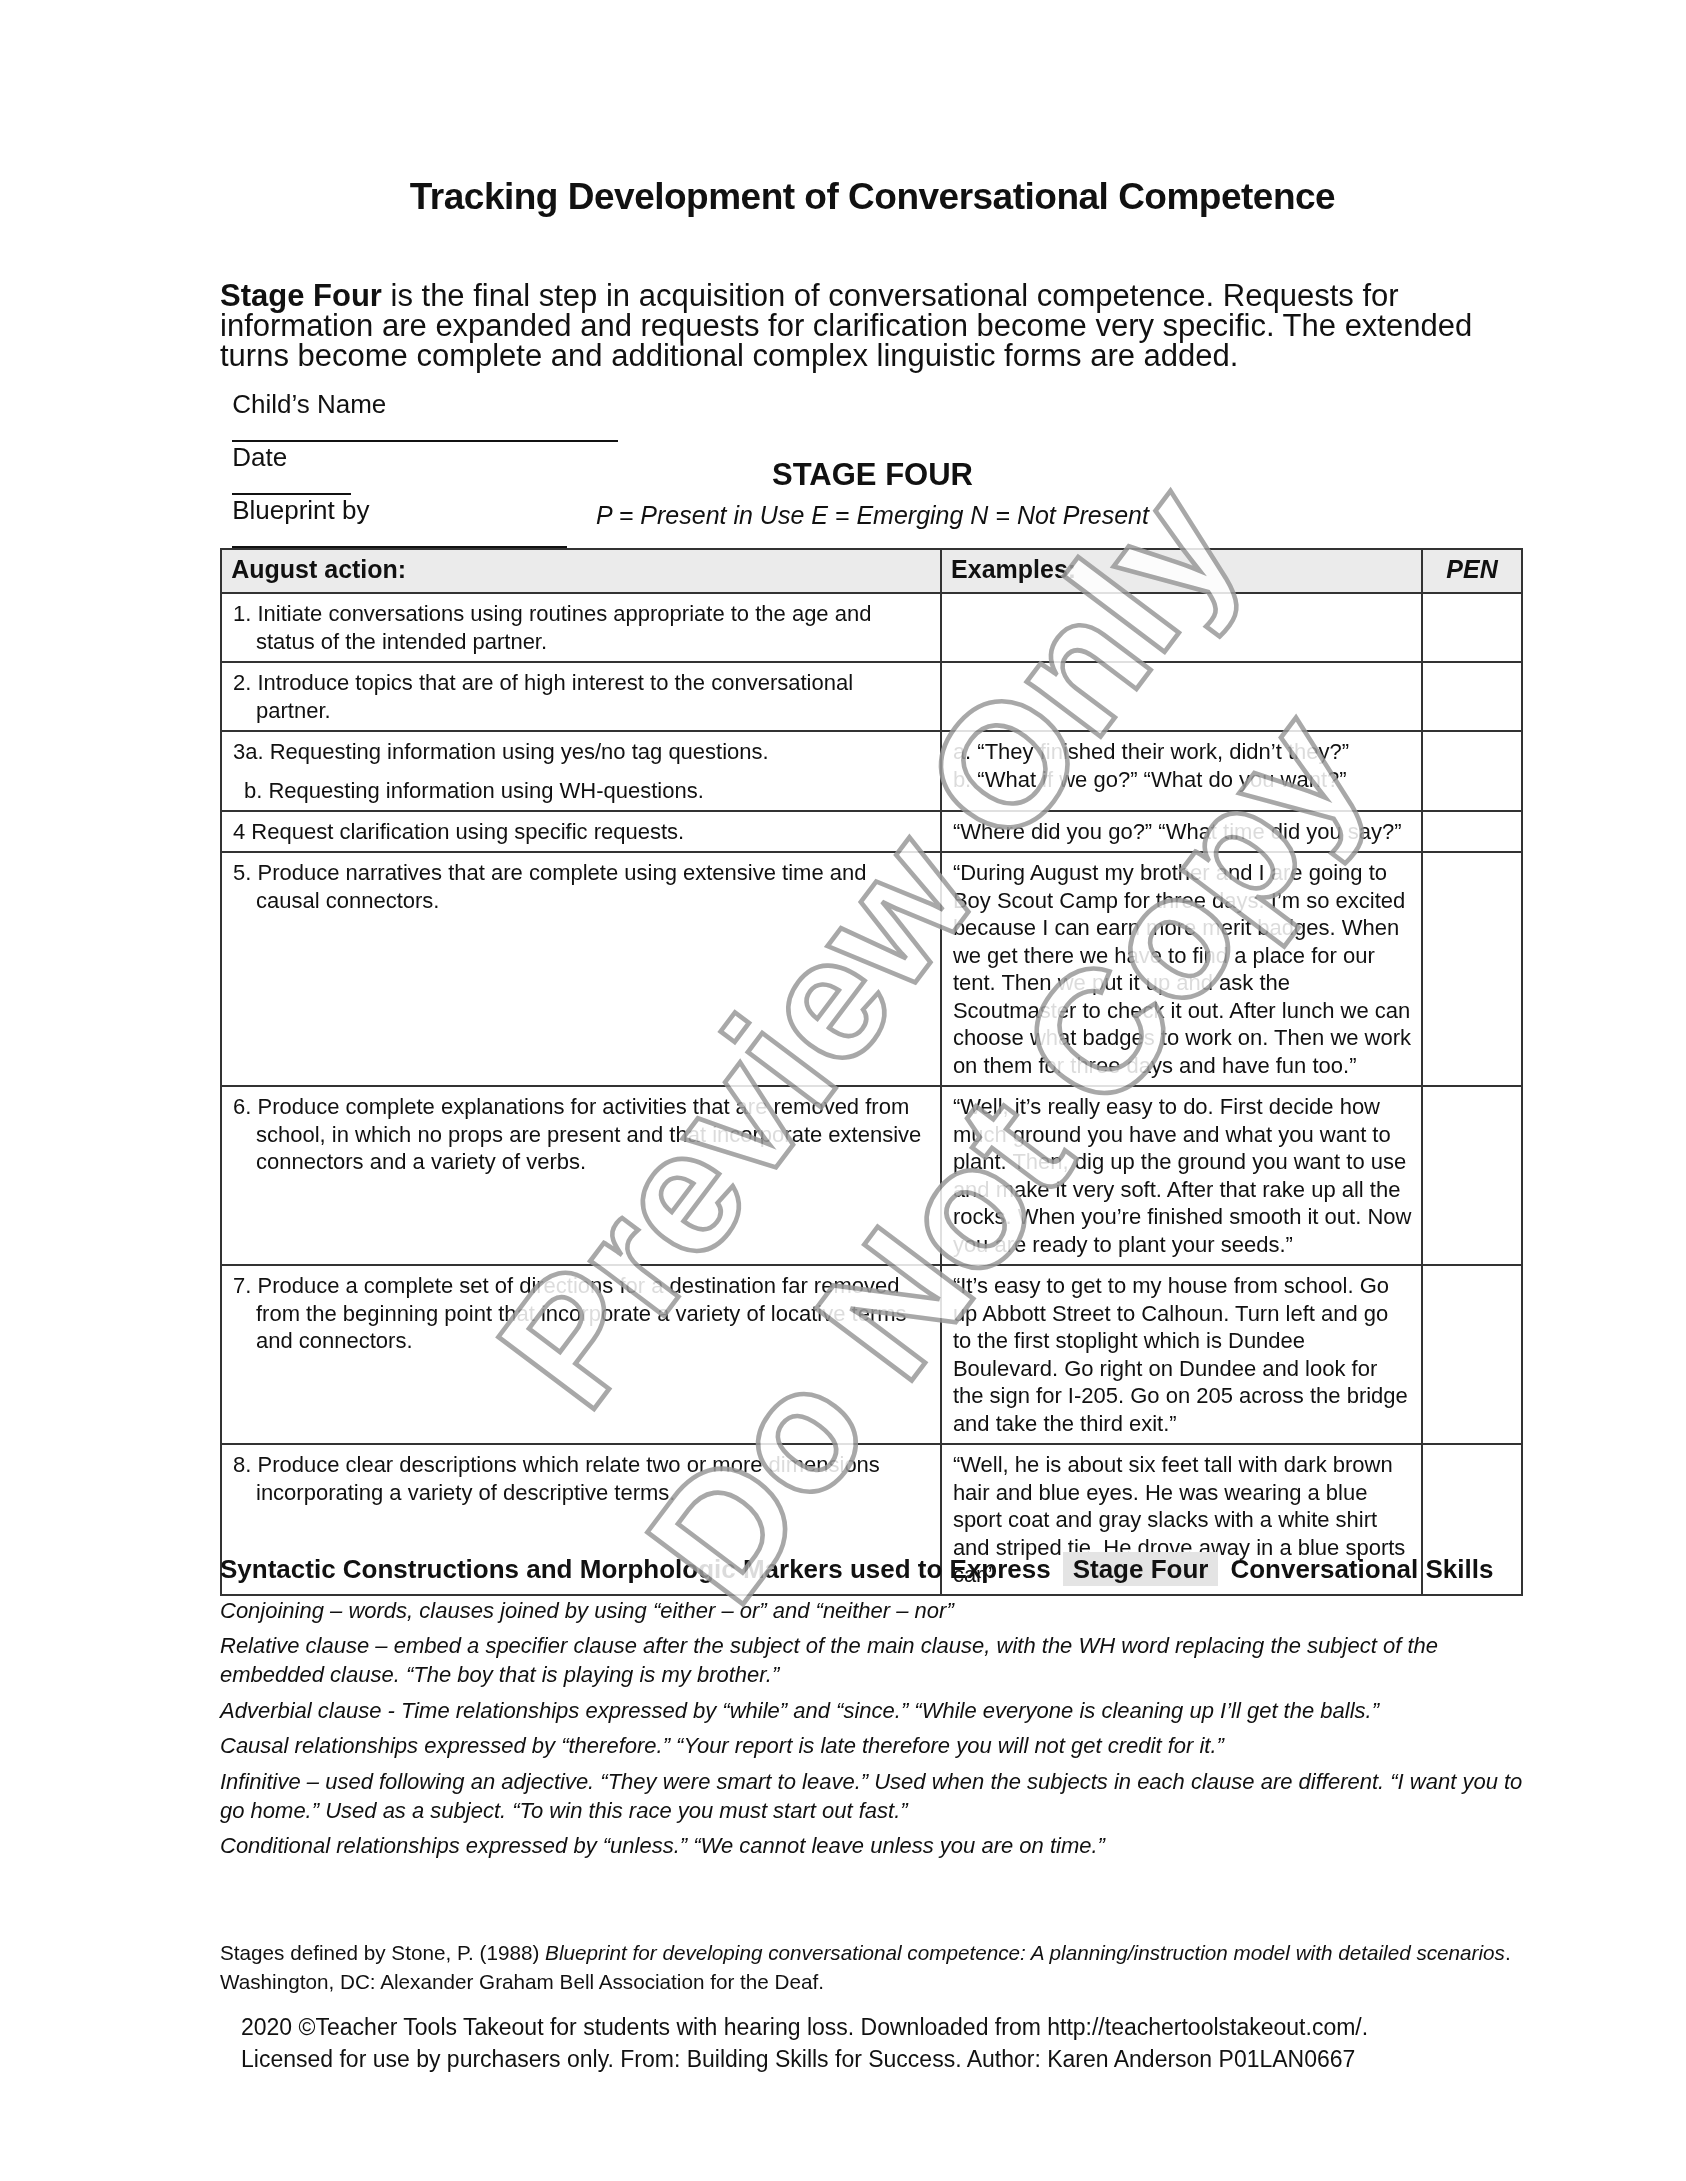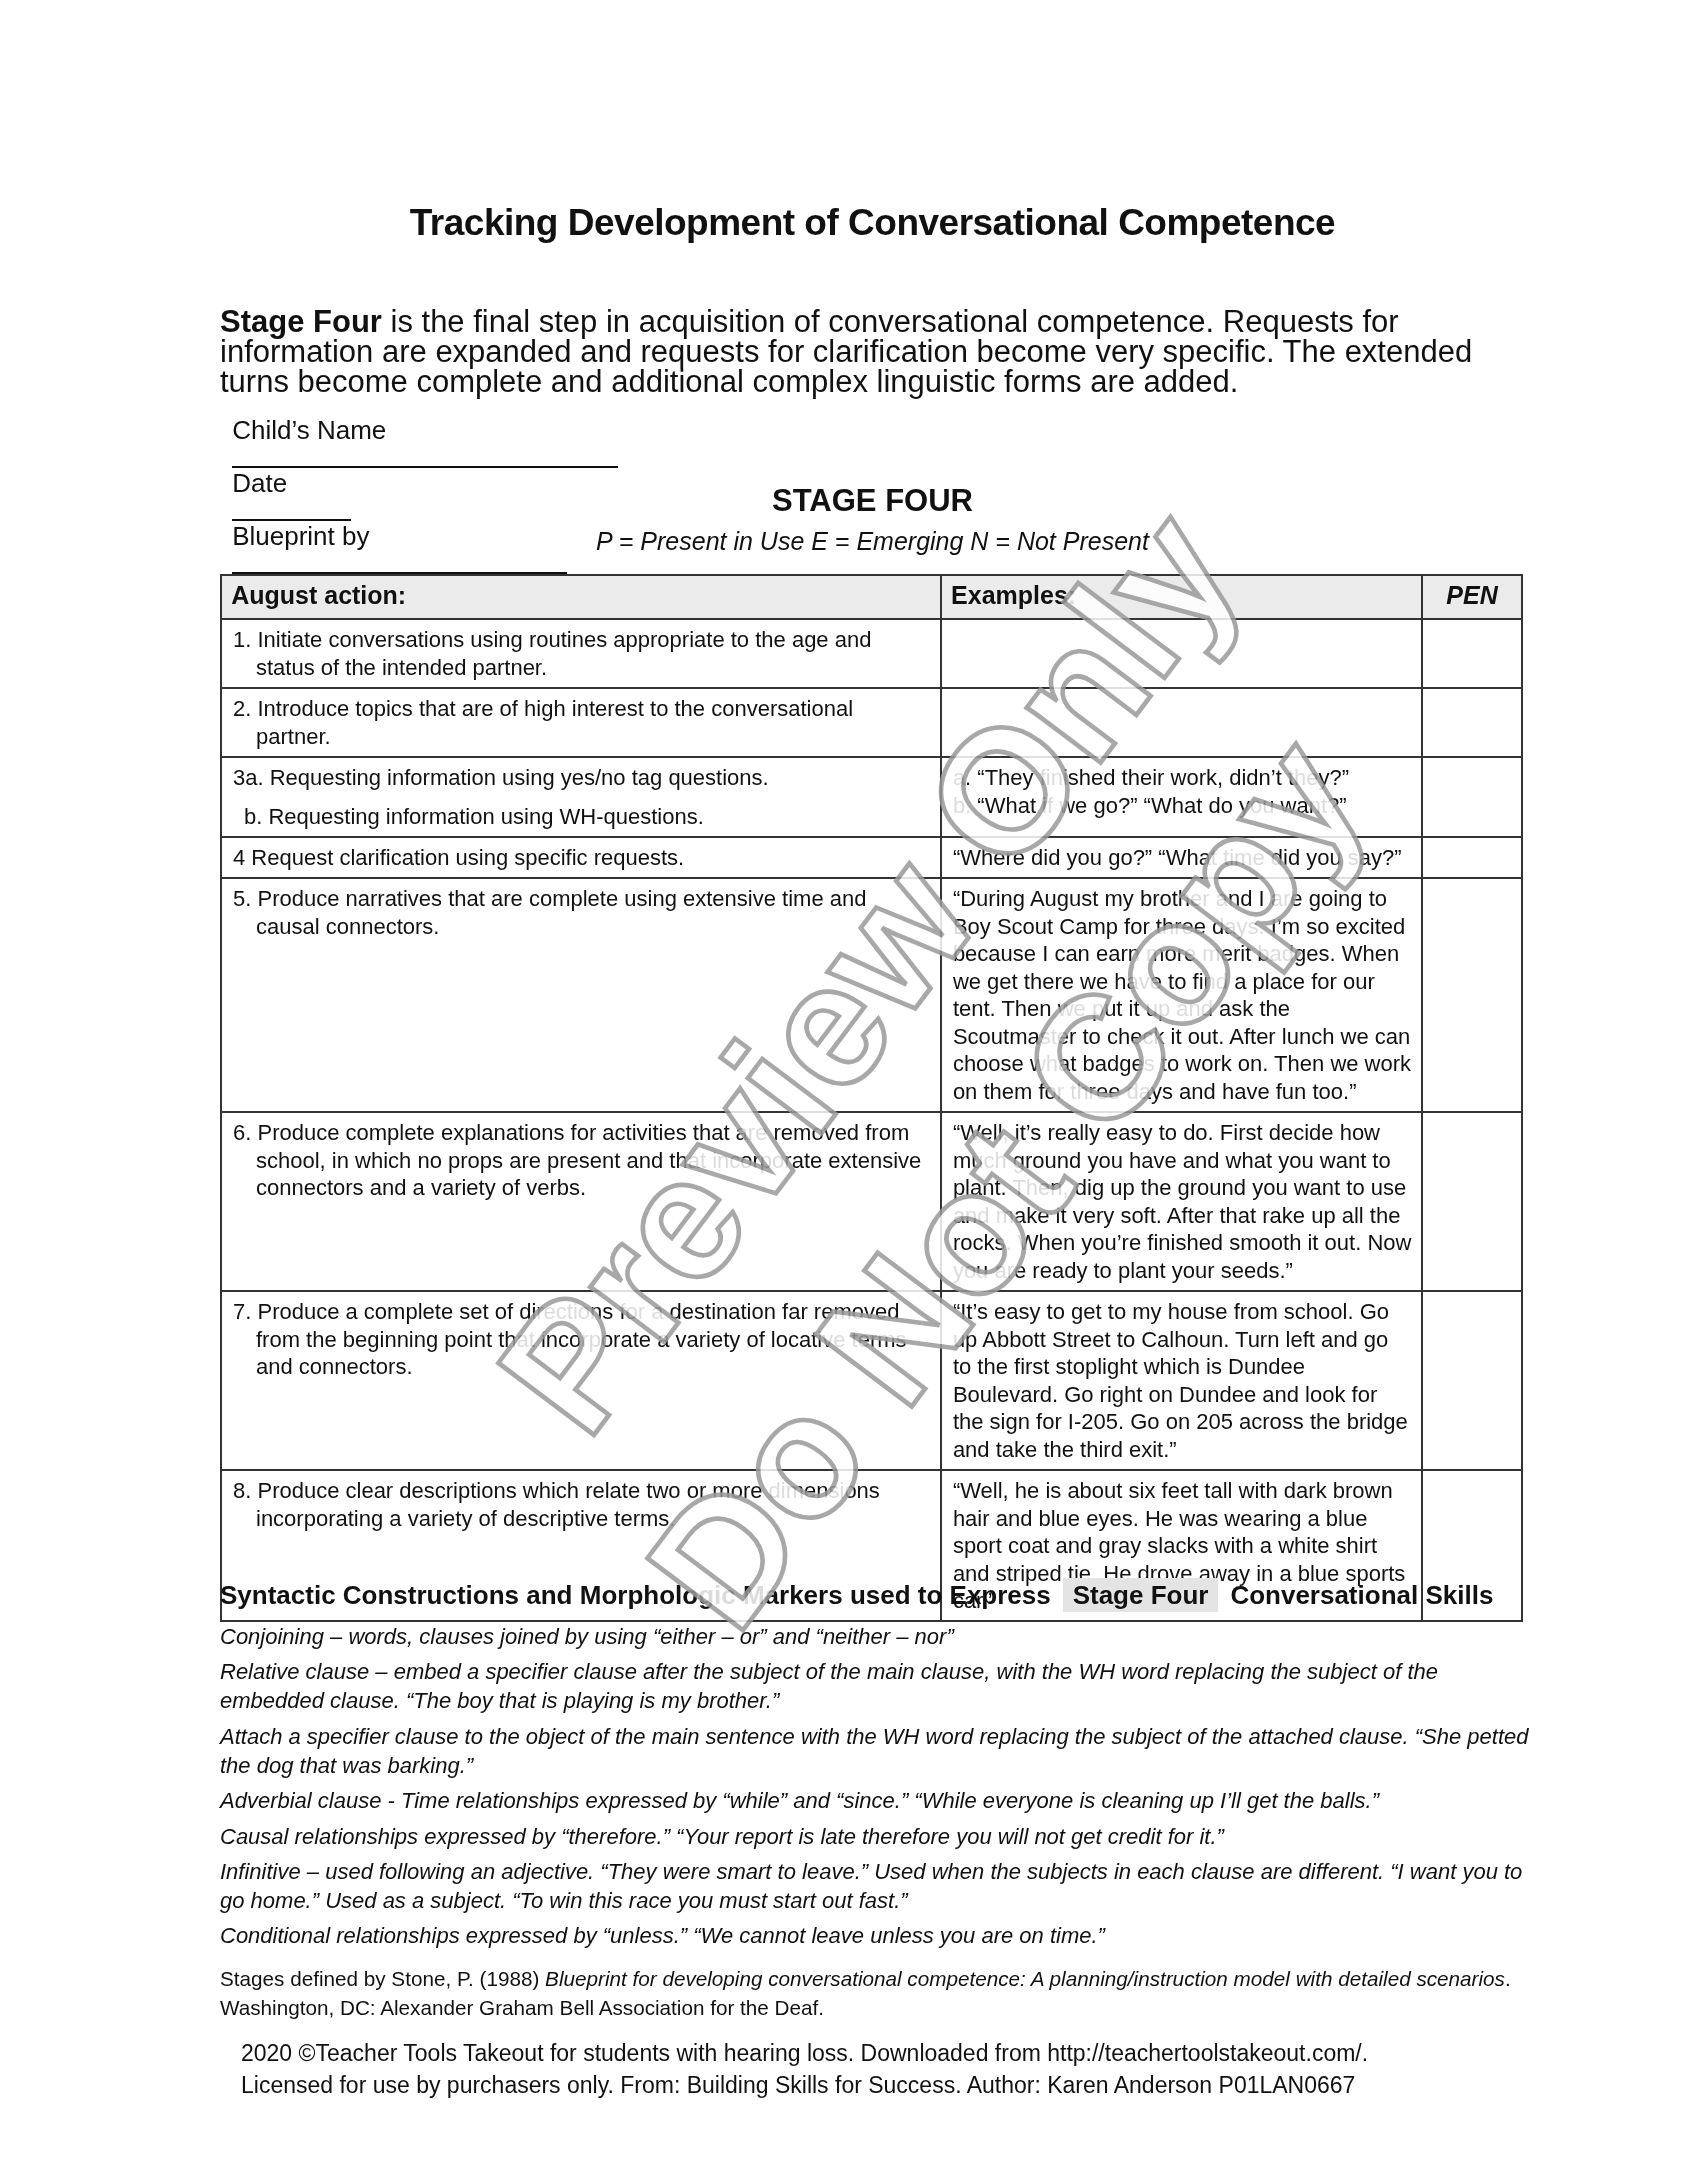--- a/index.html
+++ b/index.html
@@ -1,18 +1,18 @@
 <!DOCTYPE html>
 <html style="font-size:14.7px"><head>
 <meta charset="utf-8">
 <style>
   html, body { margin: 0; padding: 0; background: #ffffff; }
   body { width: 1686px; height: 2182px; position: relative; overflow: hidden;
          font-family: "Liberation Sans", sans-serif; color: #111; }
-  .page { position: absolute; left: 0; top: 0; width: 1686px; height: 2088px; margin-top: 26px; }
+  .page { position: absolute; left: 0; top: 0; width: 1686px; height: 2088px; }
 
   .title { position: absolute; left: 0; width: 1745px; top: 176px; text-align: center;
            font-size: 37px; font-weight: bold; letter-spacing: -0.5px; }
   .intro { position: absolute; left: 220px; top: 281px; width: 1304px;
            font-size: 31px; line-height: 30px; }
   .intro b { font-weight: bold; }
 
   .fields { position: absolute; left: 223px; top: 389px; width: 1304px;
             font-size: 26px; display: flex; align-items: baseline; white-space: nowrap; flex-direction: column; }
   .fields .line { display: inline-block; border-bottom: 2.8px solid #111; height: 20px; margin: 0 9.2px 0 9.2px; }
@@ -150,21 +150,20 @@
 
   <div class="syn-head">
     <span>Syntactic Constructions and Morphologic Markers used to Express</span>
     <span class="hl">Stage Four</span>
     <span>Conversational Skills</span>
   </div>
 
   <div class="syn-list">
     <p>Conjoining – words, clauses joined by using “either – or” and “neither – nor”</p>
     <p>Relative clause – embed a specifier clause after the subject of the main clause, with the WH word replacing the subject of the embedded clause. “The boy that is playing is my brother.”</p>
-    <p>Attach a specifier clause to the object of the main sentence with the WH word replacing the subject of the attached clause. “She petted the dog that was barking.”</p>
     <p>Adverbial clause - Time relationships expressed by “while” and “since.” “While everyone is cleaning up I’ll get the balls.”</p>
     <p>Causal relationships expressed by “therefore.” “Your report is late therefore you will not get credit for it.”</p>
     <p>Infinitive – used following an adjective. “They were smart to leave.” Used when the subjects in each clause are different. “I want you to go home.” Used as a subject. “To win this race you must start out fast.”</p>
     <p>Conditional relationships expressed by “unless.” “We cannot leave unless you are on time.”</p>
   </div>
 
   <div class="cite"><span>Stages defined by Stone, P. (1988) </span><i>Blueprint for developing conversational competence: A planning/instruction model with detailed scenarios</i><span>. Washington, DC: Alexander Graham Bell Association for the Deaf.</span></div>
 
   <div class="footer">
     <div>2020 ©Teacher Tools Takeout for students with hearing loss. Downloaded from http://teachertoolstakeout.com/.</div>

